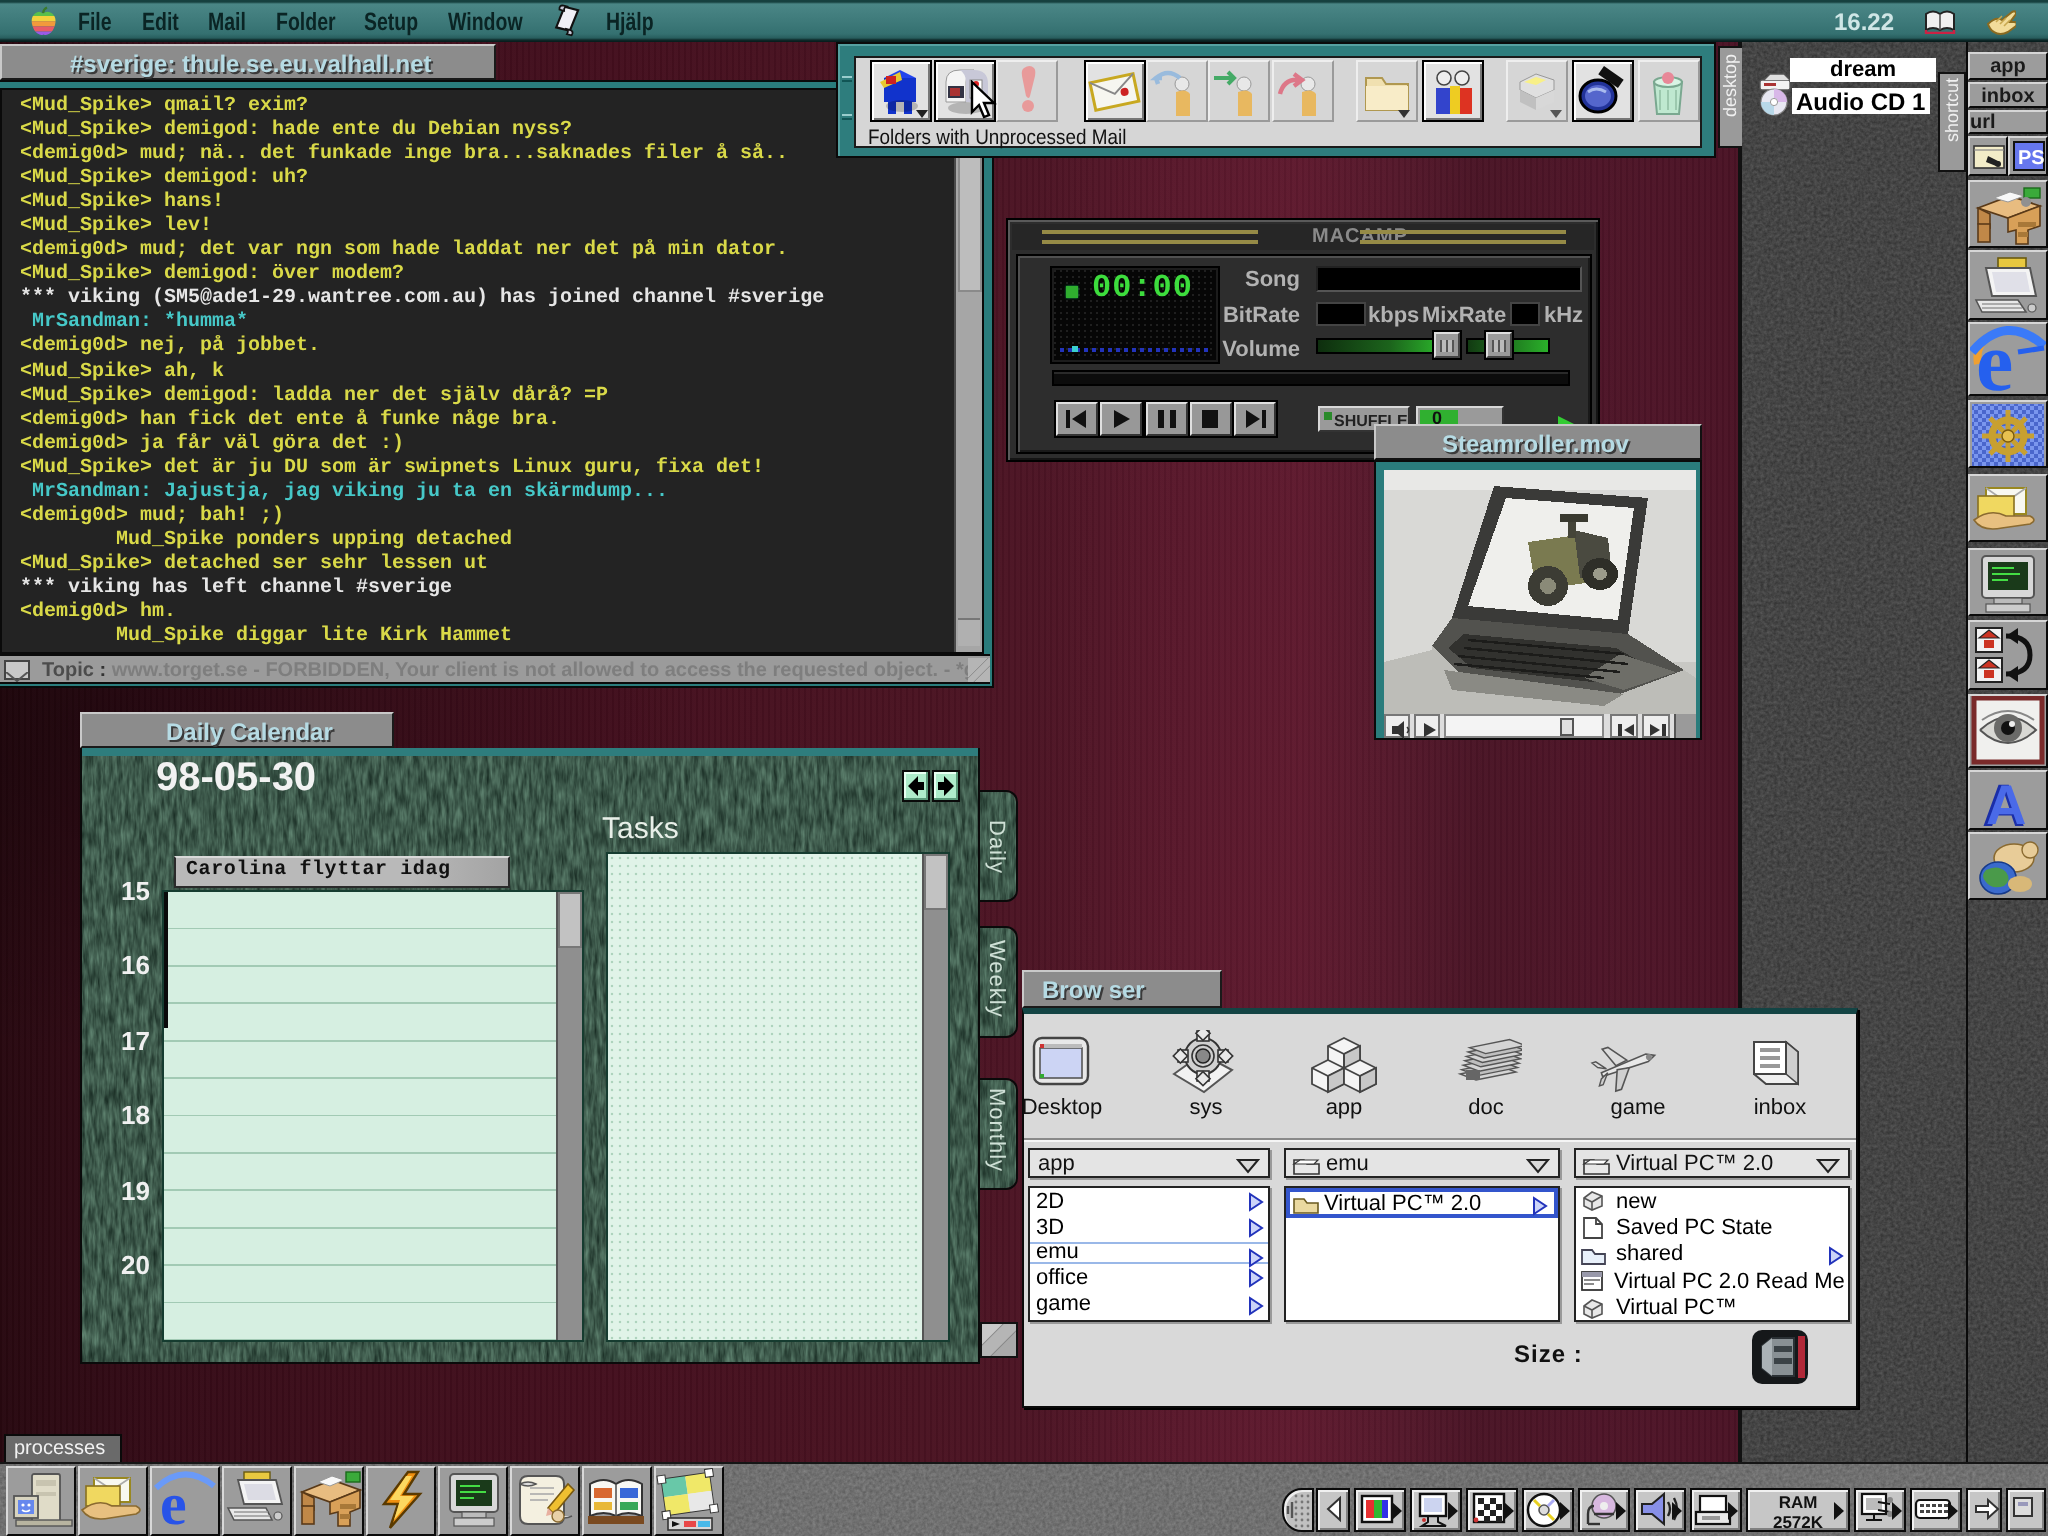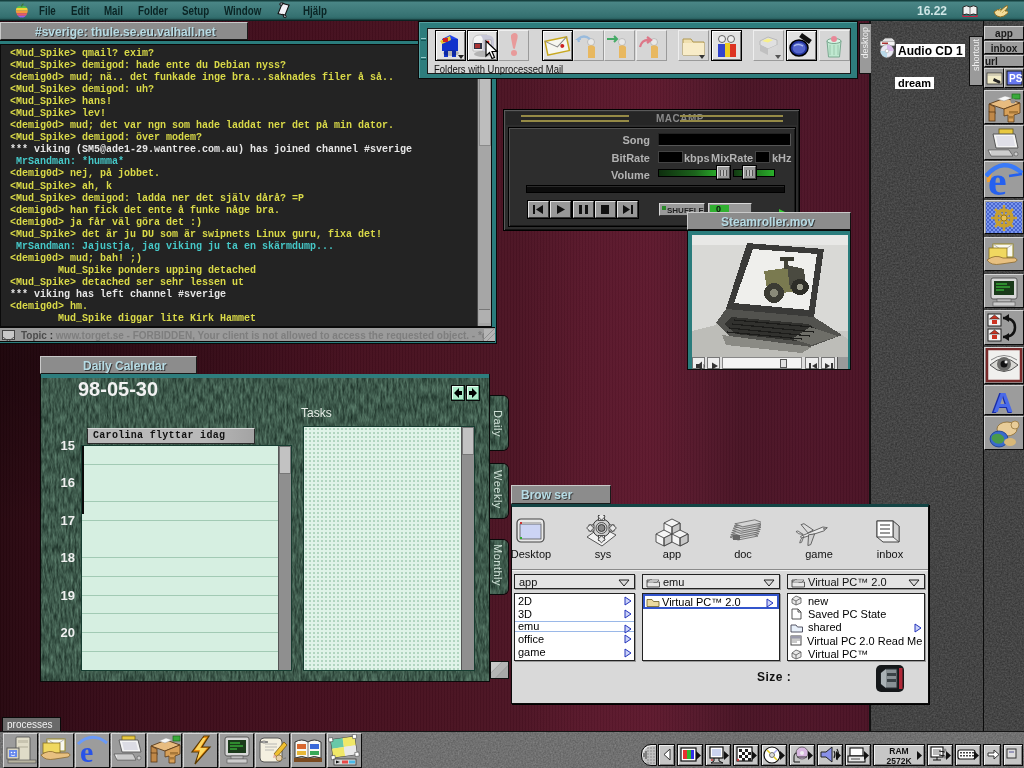--- a/index.html
+++ b/index.html
@@ -32,21 +32,21 @@
 
 <div class="abs" style="left:859px;top:23px;width:12px;height:51px;background:#9a9a9a;border:1px solid #111;border-right:none;z-index:2;">
   <div class="tx" style="left:0px;top:3px;font-size:9px;color:#f0f0f0;writing-mode:vertical-rl;transform:rotate(180deg);">desktop</div>
 </div>
 
 <div class="abs" style="left:879px;top:33px;width:17px;height:10px;z-index:2;"><svg width="17" height="10">
         <rect x="1" y="4" width="15" height="5" rx="1" fill="#f2f2f2" stroke="#555" stroke-width="0.7"></rect>
         <path d="M3 4 l3 -3 7 0 3 3" fill="#e0e0e0" stroke="#555" stroke-width="0.7"></path>
         <rect x="3" y="5.5" width="6" height="1.5" fill="#a33"></rect>
       </svg></div>
-<div class="abs" style="left:895px;top:29px;height:12px;background:#fff;z-index:2;padding:0 3px;font-family:'Liberation Sans',sans-serif;font-size:11px;font-weight:bold;color:#000;margin-top:48px;">dream</div>
+<div class="abs" style="left:895px;top:29px;height:12px;background:#fff;z-index:2;padding:0 20px;font-family:'Liberation Sans',sans-serif;font-size:11px;font-weight:bold;color:#000;">dream</div>
 <div class="abs" style="left:879px;top:44px;width:16px;height:13px;z-index:2;"><svg width="16" height="14">
         <circle cx="8" cy="7" r="6.5" fill="#e8e8f2" stroke="#888" stroke-width="0.6"></circle>
         <path d="M8 0.5 A6.5 6.5 0 0 1 14.5 7 L10 7 A2 2 0 0 0 8 5 Z" fill="#d8b8e8"></path>
         <path d="M1.5 7 A6.5 6.5 0 0 0 8 13.5 L8 9 A2 2 0 0 1 6 7 Z" fill="#b8d8e8"></path>
         <circle cx="8" cy="7" r="1.8" fill="#fff" stroke="#999" stroke-width="0.5"></circle>
       </svg></div>
 <div class="abs" style="left:896px;top:44px;height:13px;background:#fff;z-index:2;padding:0 2px;font-family:'Liberation Sans',sans-serif;font-size:12px;font-weight:bold;color:#000;">Audio CD 1</div>
 
 <div class="abs" style="left:969px;top:36px;width:14px;height:50px;background:#9a9a9a;border:1px solid #111;z-index:3;">
   <div class="tx" style="left:1px;top:2px;font-size:9px;color:#f0f0f0;writing-mode:vertical-rl;transform:rotate(180deg);">shortcut</div>
@@ -460,21 +460,21 @@
     </filter>
     <rect x="0" y="0" width="448" height="307" filter="url(#grass)"></rect>
   </svg>
   <div class="tx" style="left:37px;top:4px;font-size:20px;font-weight:bold;color:#f2f2f2;">98-05-30</div>
   <div class="abs" style="left:410px;top:11px;width:14px;height:16px;background:#aeeccb;border:1px solid #0a0a0a;box-shadow:inset -1px -1px 0 #5a9a7a,inset 1px 1px 0 #e8fff2;"><svg width="12" height="14">
           <polygon points="7,2 7,5 10,5 10,9 7,9 7,12 2,7" fill="#000"></polygon>
         </svg></div>
   <div class="abs" style="left:425px;top:11px;width:14px;height:16px;background:#aeeccb;border:1px solid #0a0a0a;box-shadow:inset -1px -1px 0 #5a9a7a,inset 1px 1px 0 #e8fff2;"><svg width="12" height="14">
           <polygon points="5,2 5,5 2,5 2,9 5,9 5,12 10,7" fill="#000"></polygon>
         </svg></div>
-  <div class="tx" style="left:260px;top:32px;font-size:12px;color:#e8efe8;">Tasks</div>
+  <div class="tx" style="left:260px;top:32px;font-size:15px;color:#e8efe8;">Tasks</div>
   <div class="abs" style="left:46px;top:54px;width:168px;height:16px;background:linear-gradient(90deg,#b9b9b9 0 70%,#a3a3a3);border:1px solid #2a2a2a;border-top:1px solid #d9d9d9;">
     <div class="tx" style="left:5px;top:1px;font-family:'Liberation Mono',monospace;font-weight:bold;font-size:10px;letter-spacing:0.3px;color:#111;">Carolina flyttar idag</div>
   </div>
   <div class="hr" style="left:12px;top:64px;">15</div>
   <div class="hr" style="left:12px;top:101px;">16</div>
   <div class="hr" style="left:12px;top:139px;">17</div>
   <div class="hr" style="left:12px;top:176px;">18</div>
   <div class="hr" style="left:12px;top:214px;">19</div>
   <div class="hr" style="left:12px;top:251px;">20</div>
   <div class="abs" style="left:40px;top:71px;width:211px;height:226px;background:repeating-linear-gradient(180deg,#d6efe1 0 17.8px,#a2cab4 17.8px 18.7px);border:1px solid #163c30;">
@@ -505,20 +505,26 @@
 .ctabt{position:absolute;left:4px;font-size:11px;color:#cfe0d6;writing-mode:vertical-rl;letter-spacing:0.5px;}
 </style>
 
 <div id="macamp" class="abs" style="left:503px;top:109px;width:297px;height:122px;background:#2d2d2d;border:1px solid #000;box-shadow:inset 1px 1px 0 #5a5a5a,inset -1px -1px 0 #141414;z-index:4;">
   <div class="abs" style="left:2px;top:2px;width:291px;height:13px;background:#262626;">
     <div class="tx" style="left:126px;top:1px;font-size:10px;font-weight:bold;color:#8a8a8a;letter-spacing:0.5px;margin-left:24px;">MACAMP</div>
     <div class="abs pinst" style="left:15px;top:3px;width:108px;"></div>
     <div class="abs pinst" style="left:174px;top:3px;width:103px;"></div>
   </div>
   <div class="abs" style="left:4px;top:17px;width:288px;height:100px;border:1px solid #000;box-shadow:inset 1px 1px 0 #505050, inset -1px -1px 0 #191919;">
+    <div class="abs" style="left:16px;top:5px;width:85px;height:49px;background:#060606;border:1px solid #000;box-shadow:inset 0 0 0 1px #1c1c1c;background-image:radial-gradient(#1f1f1f 0.6px,transparent 0.7px);background-size:3px 3px;">
+      <div class="abs" style="left:7px;top:9px;width:6px;height:6px;background:#2fae2f;box-shadow:0 0 1px #1a5;"></div>
+      <div class="tx" style="left:20px;top:1px;font-family:'Liberation Mono',monospace;font-size:16px;font-weight:bold;color:#3ddd3d;letter-spacing:0.5px;">00:00</div>
+      <div class="abs" style="left:4px;top:40px;width:76px;height:2px;background:repeating-linear-gradient(90deg,#2233bb 0 2px,transparent 2px 4px);"></div>
+      <div class="abs" style="left:10px;top:39px;width:3px;height:3px;background:#3ad0d0;"></div>
+    </div>
     <div class="tx mlab" style="left:105px;top:6px;width:36px;">Song</div>
     <div class="abs" style="left:149px;top:5px;width:133px;height:13px;background:#000;border:1px solid #555;border-top-color:#222;border-left-color:#222;"></div>
     <div class="tx mlab" style="left:99px;top:24px;width:42px;">BitRate</div>
     <div class="abs" style="left:149px;top:23px;width:25px;height:12px;background:#000;border:1px solid #444;"></div>
     <div class="tx mlab2" style="left:175px;top:24px;">kbps</div>
     <div class="tx mlab2" style="left:202px;top:24px;">MixRate</div>
     <div class="abs" style="left:246px;top:23px;width:15px;height:12px;background:#000;border:1px solid #444;"></div>
     <div class="tx mlab2" style="left:263px;top:24px;">kHz</div>
     <div class="tx mlab" style="left:101px;top:41px;width:40px;">Volume</div>
     <div class="abs" style="left:149px;top:41px;width:62px;height:8px;background:linear-gradient(90deg,#0e2e0e,#1c641c 60%,#2ab02a);border:1px solid #000;"></div>

